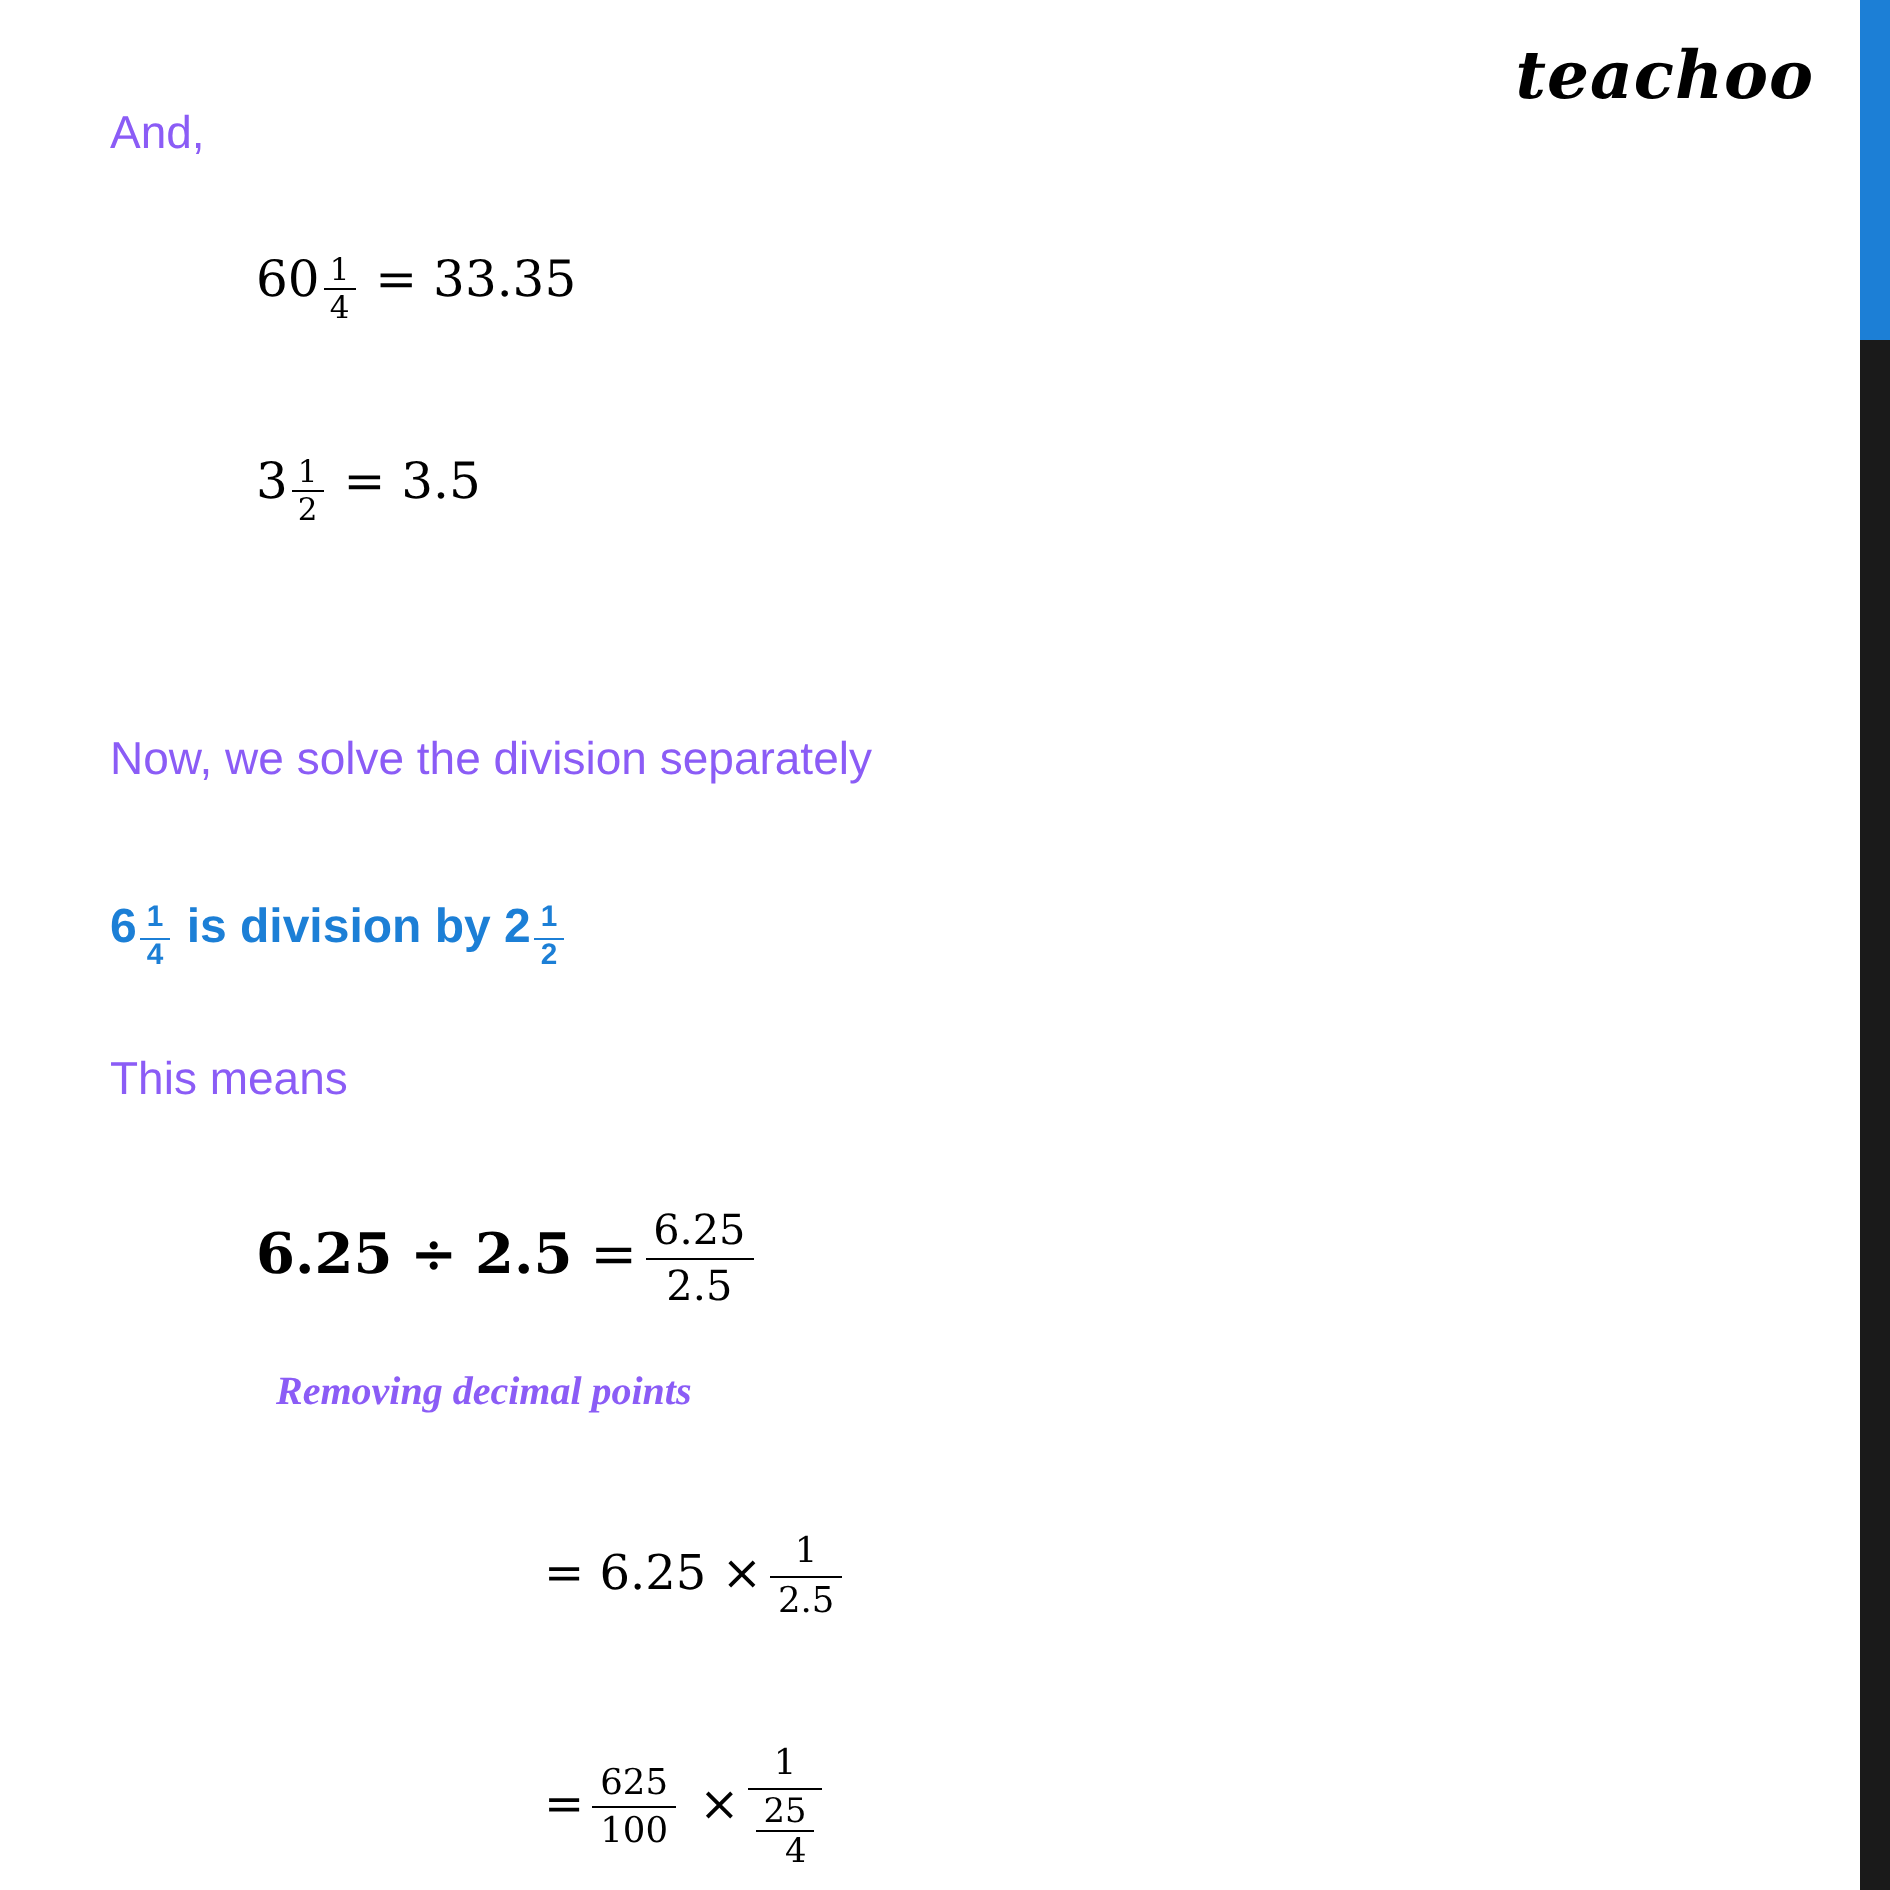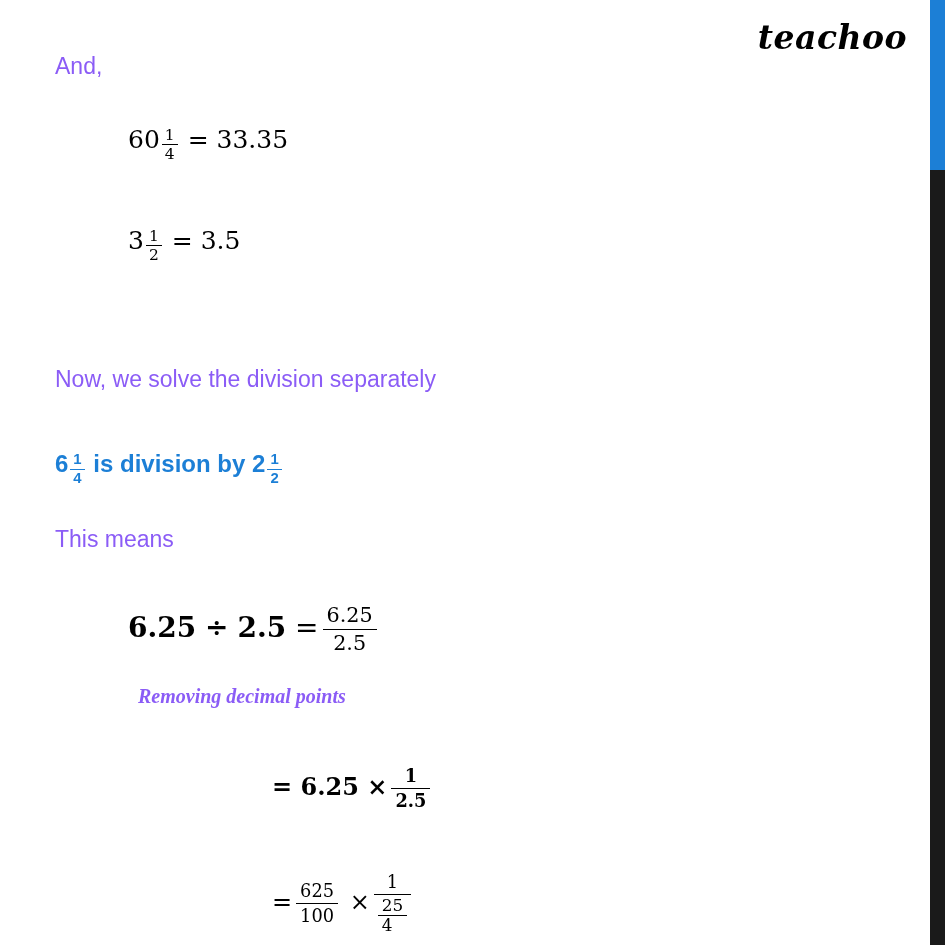--- a/index.html
+++ b/index.html
@@ -121,21 +121,21 @@
     margin: 2px 0;
   }
   .dfrac .den {
     display: block;
     font-size: 0.78em;
     padding: 0 4px;
   }
   
   .nfrac {
     display: inline-block;
-    text-align: left;
+    text-align: right;
     line-height: 1.05;
   }
   .nfrac .num, .nfrac .den {
     display: block;
     font-size: 0.95em;
   }
   .nfrac .bar {
     display: block;
     border-top: 1.5px solid currentColor;
     height: 0;
@@ -180,21 +180,21 @@
 
     <div class="line serif" style="left:128px; top:604px; font-size:28px;">
       <span class="bold">6.25</span>
       <span class="bold">÷</span>
       <span class="bold">2.5</span>
       <span>=</span><span class="dfrac" style="font-size:0.95em;"><span class="num">6.25</span><span class="bar"></span><span class="den">2.5</span></span>
     </div>
 
     <div class="line txt italic bold" style="left:138px; top:685px; font-size:20px;font-family:Liberation Serif, serif;">Removing decimal points</div>
 
-    <div class="line serif" style="left:272px; top:766px; font-size:24px;font-weight:bold;">
+    <div class="line serif" style="left:272px; top:766px; font-size:24px;">
       <span>=</span>
       <span>6.25</span>
       <span>×</span><span class="dfrac" style="font-size:0.95em;"><span class="num">1</span><span class="bar"></span><span class="den">2.5</span></span>
     </div>
 
     <div class="line serif" style="left:272px; top:872px; font-size:24px;">
       <span>=</span><span class="dfrac" style="font-size:0.95em;"><span class="num">625</span><span class="bar"></span><span class="den">100</span></span>
       <span>×</span><span class="dfrac" style="font-size:0.95em;"><span class="num">1</span><span class="bar"></span><span class="den"><span class="nfrac"><span class="num">25</span><span class="bar"></span><span class="den">4</span></span></span></span>
     </div>
 

